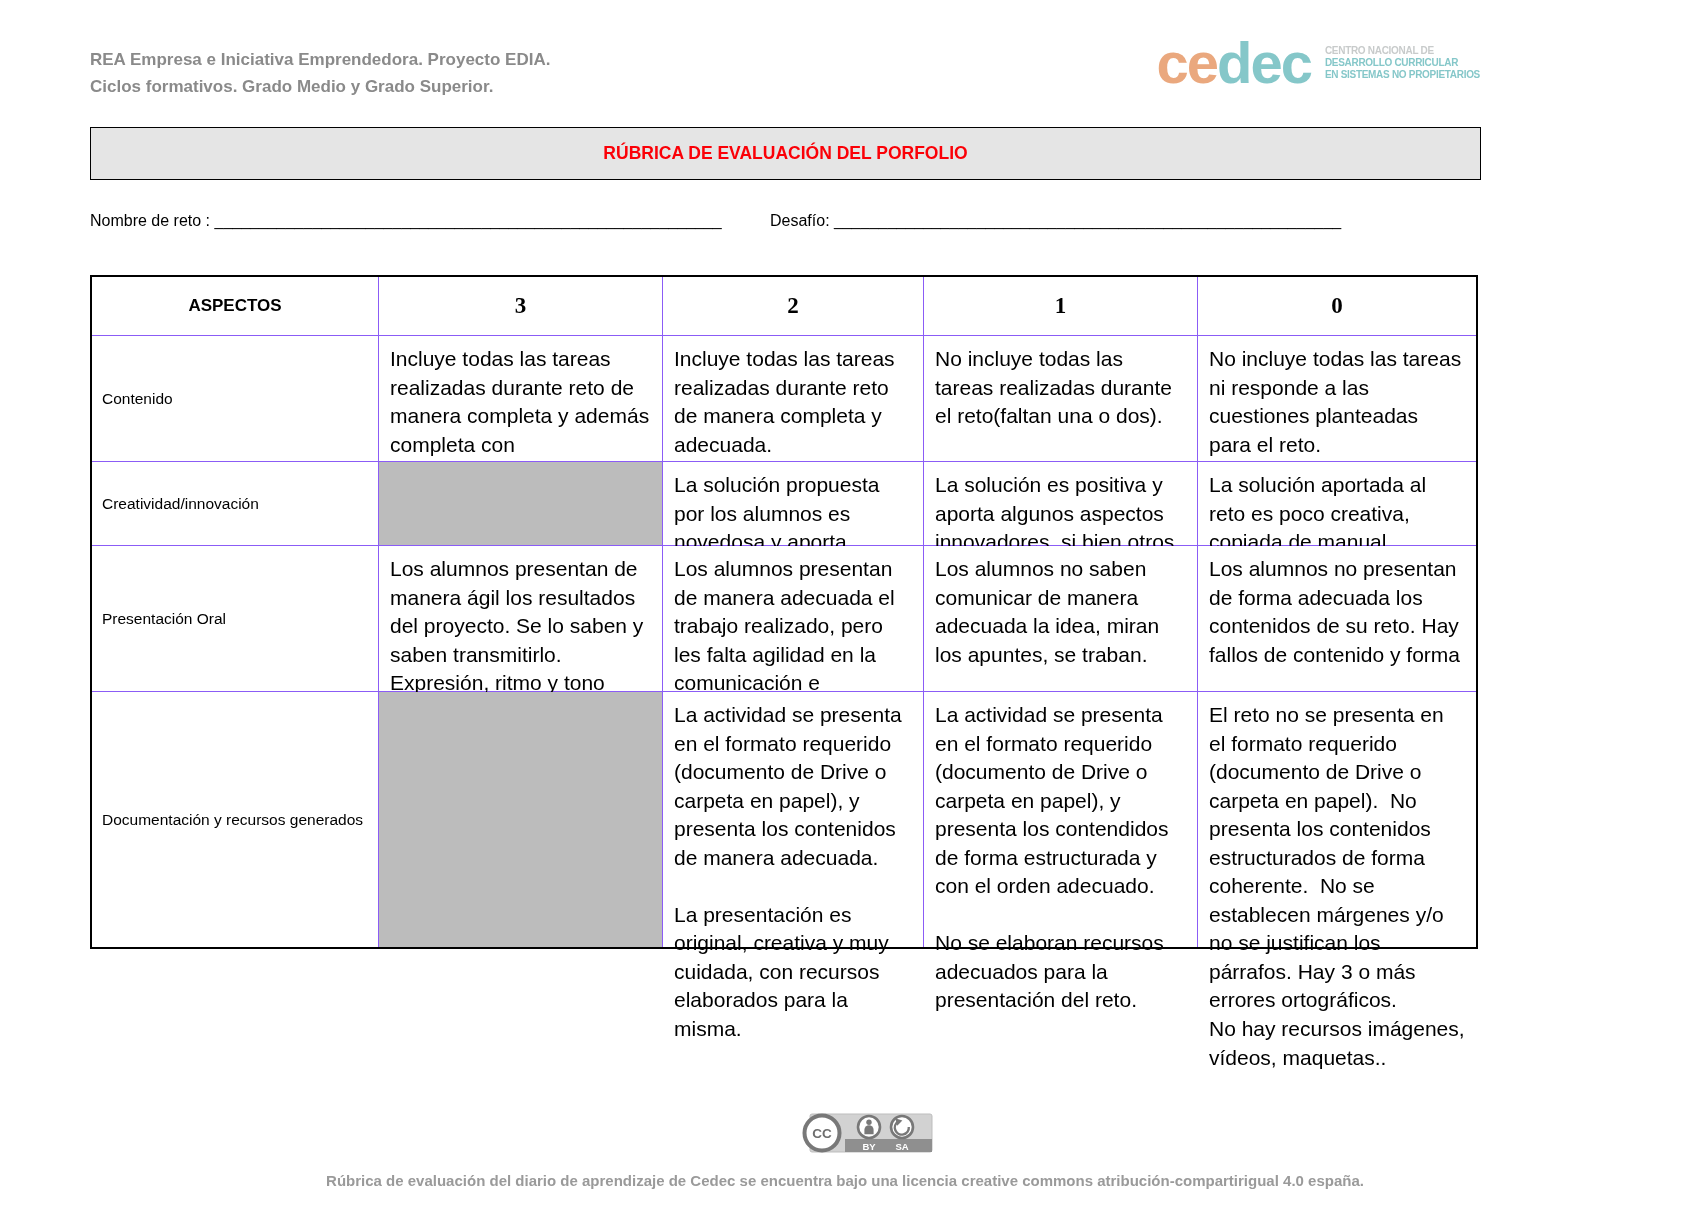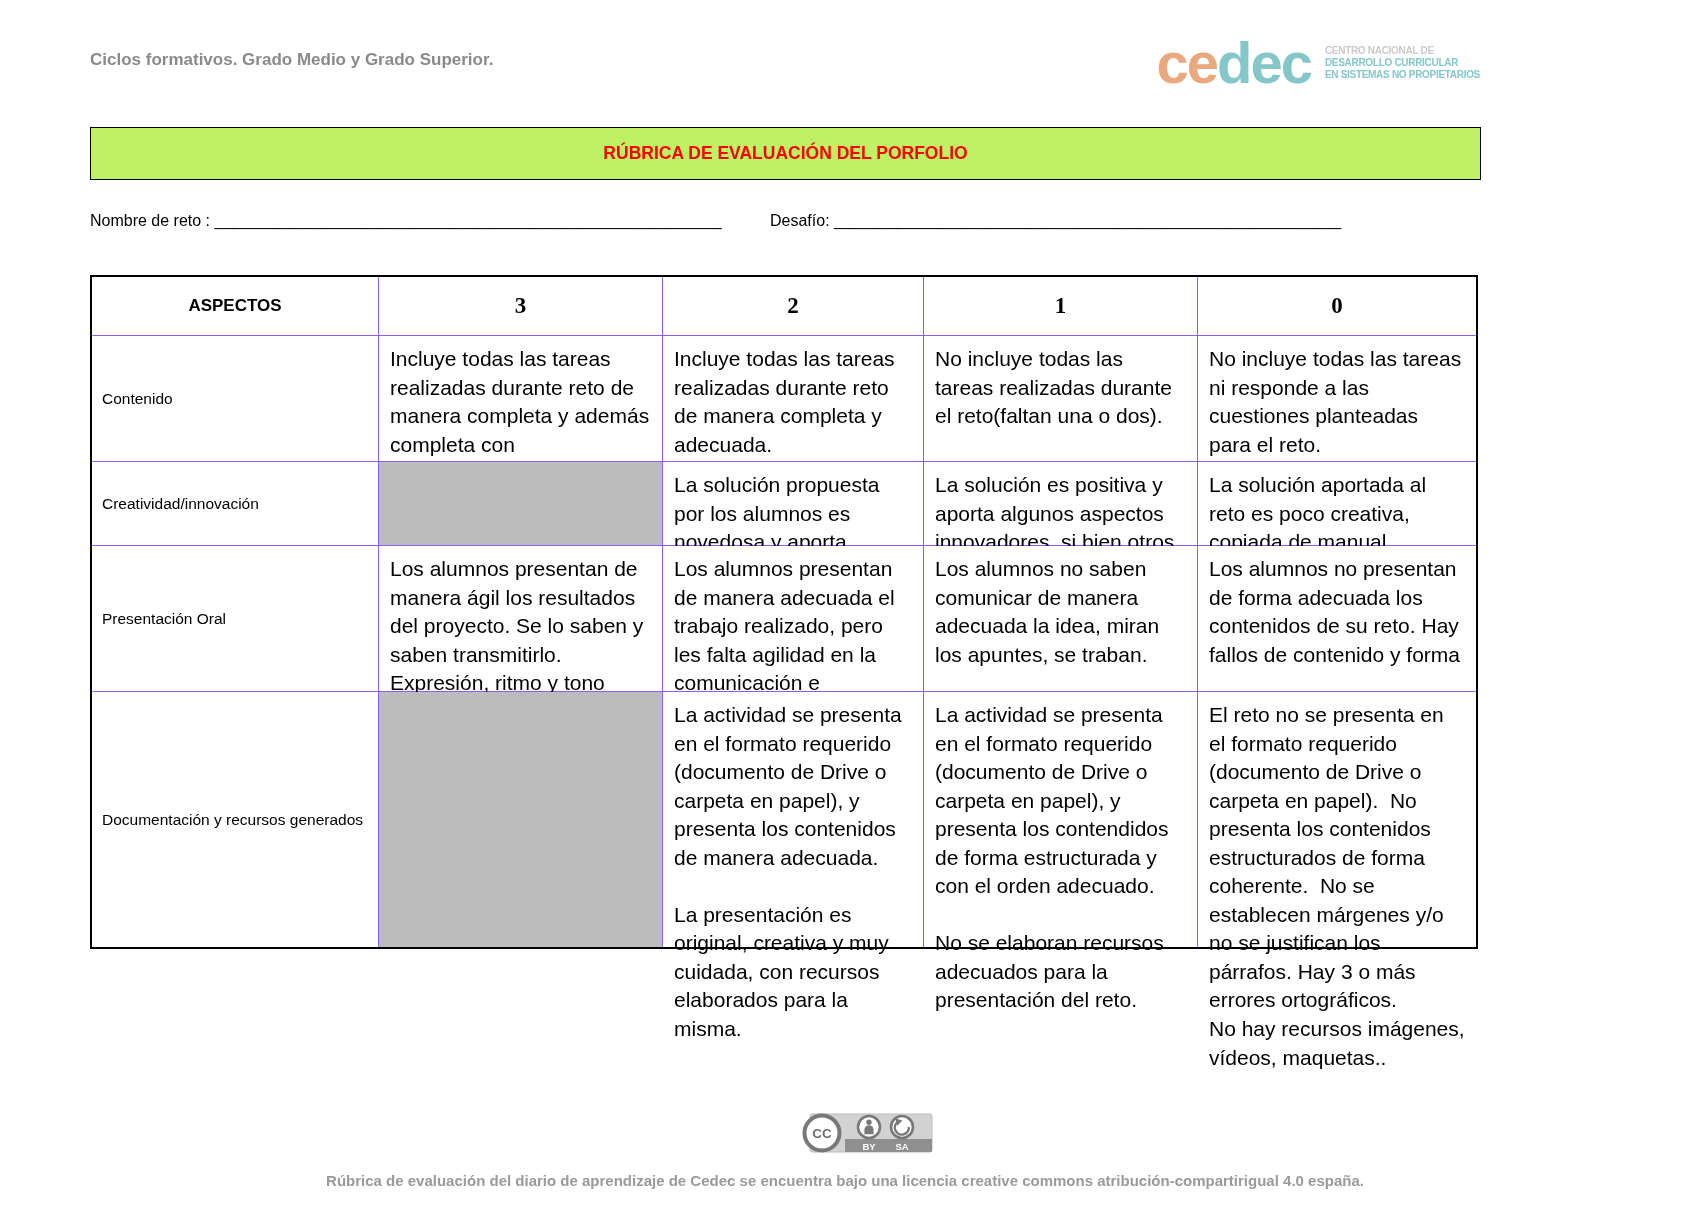--- a/index.html
+++ b/index.html
@@ -20,21 +20,21 @@
   .logo-word { font-size:58px; font-weight:bold; letter-spacing:-2px; line-height:1; }
   .logo-ce { color:#eaa87e; }
   .logo-dec { color:#85c7c9; }
   .logo-tag { font-size:10px; font-weight:bold; line-height:1.2; letter-spacing:-0.3px; }
   .tag1 { color:#c8cbcb; }
   .tag2, .tag3 { color:#85c7c9; }
 
   
   .titlebar {
     position:absolute; left:90px; top:127px; width:1391px; height:53px;
-    background:#bef264; border:1px solid #000;
+    background:#e5e5e5; border:1px solid #000;
     display:flex; align-items:center; justify-content:center;
   }
   .titlebar span { color:#fb0007; font-weight:bold; font-size:17.5px; }
 
   
   .formline { position:absolute; left:90px; top:212px; width:1391px; font-size:16px; }
   .field { position:absolute; top:0; white-space:nowrap; }
   .field-reto { left:0; }
   .field-desafio { left:680px; }
 
@@ -59,20 +59,21 @@
     position:absolute; left:0; top:1172px; width:1690px; text-align:center;
     font-size:15px; color:#9a9a9a; font-weight:bold;
   }
 </style>
 </head>
 <body>
 
 <div class="page">
 
   <div class="proj">
+    <div>REA Empresa e Iniciativa Emprendedora. Proyecto EDIA.</div>
     <div>Ciclos formativos. Grado Medio y Grado Superior.</div>
   </div>
 
   <div class="logo">
     <div class="logo-word"><span class="logo-ce">ce</span><span class="logo-dec">dec</span></div>
     <div class="logo-tag">
       <div class="tag1">CENTRO NACIONAL DE</div>
       <div class="tag2">DESARROLLO CURRICULAR</div>
       <div class="tag3">EN SISTEMAS NO PROPIETARIOS</div>
     </div>

